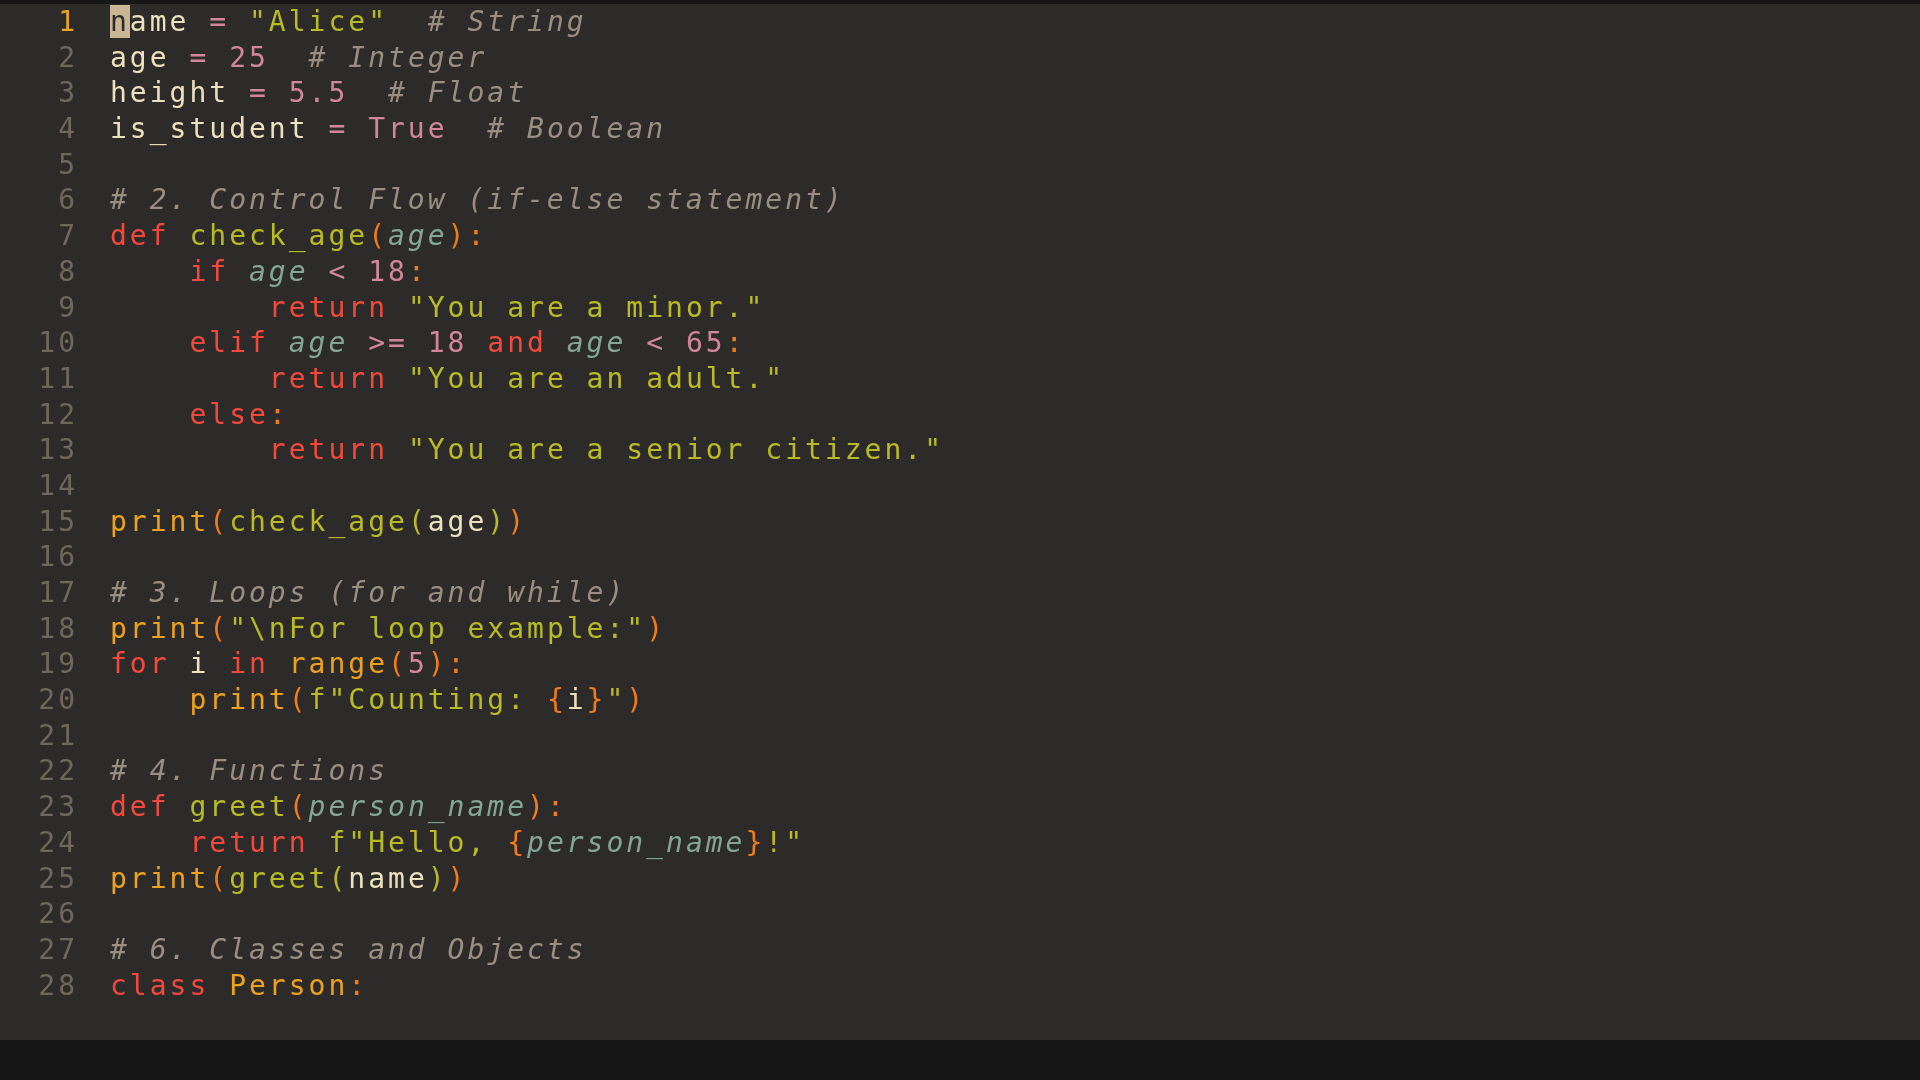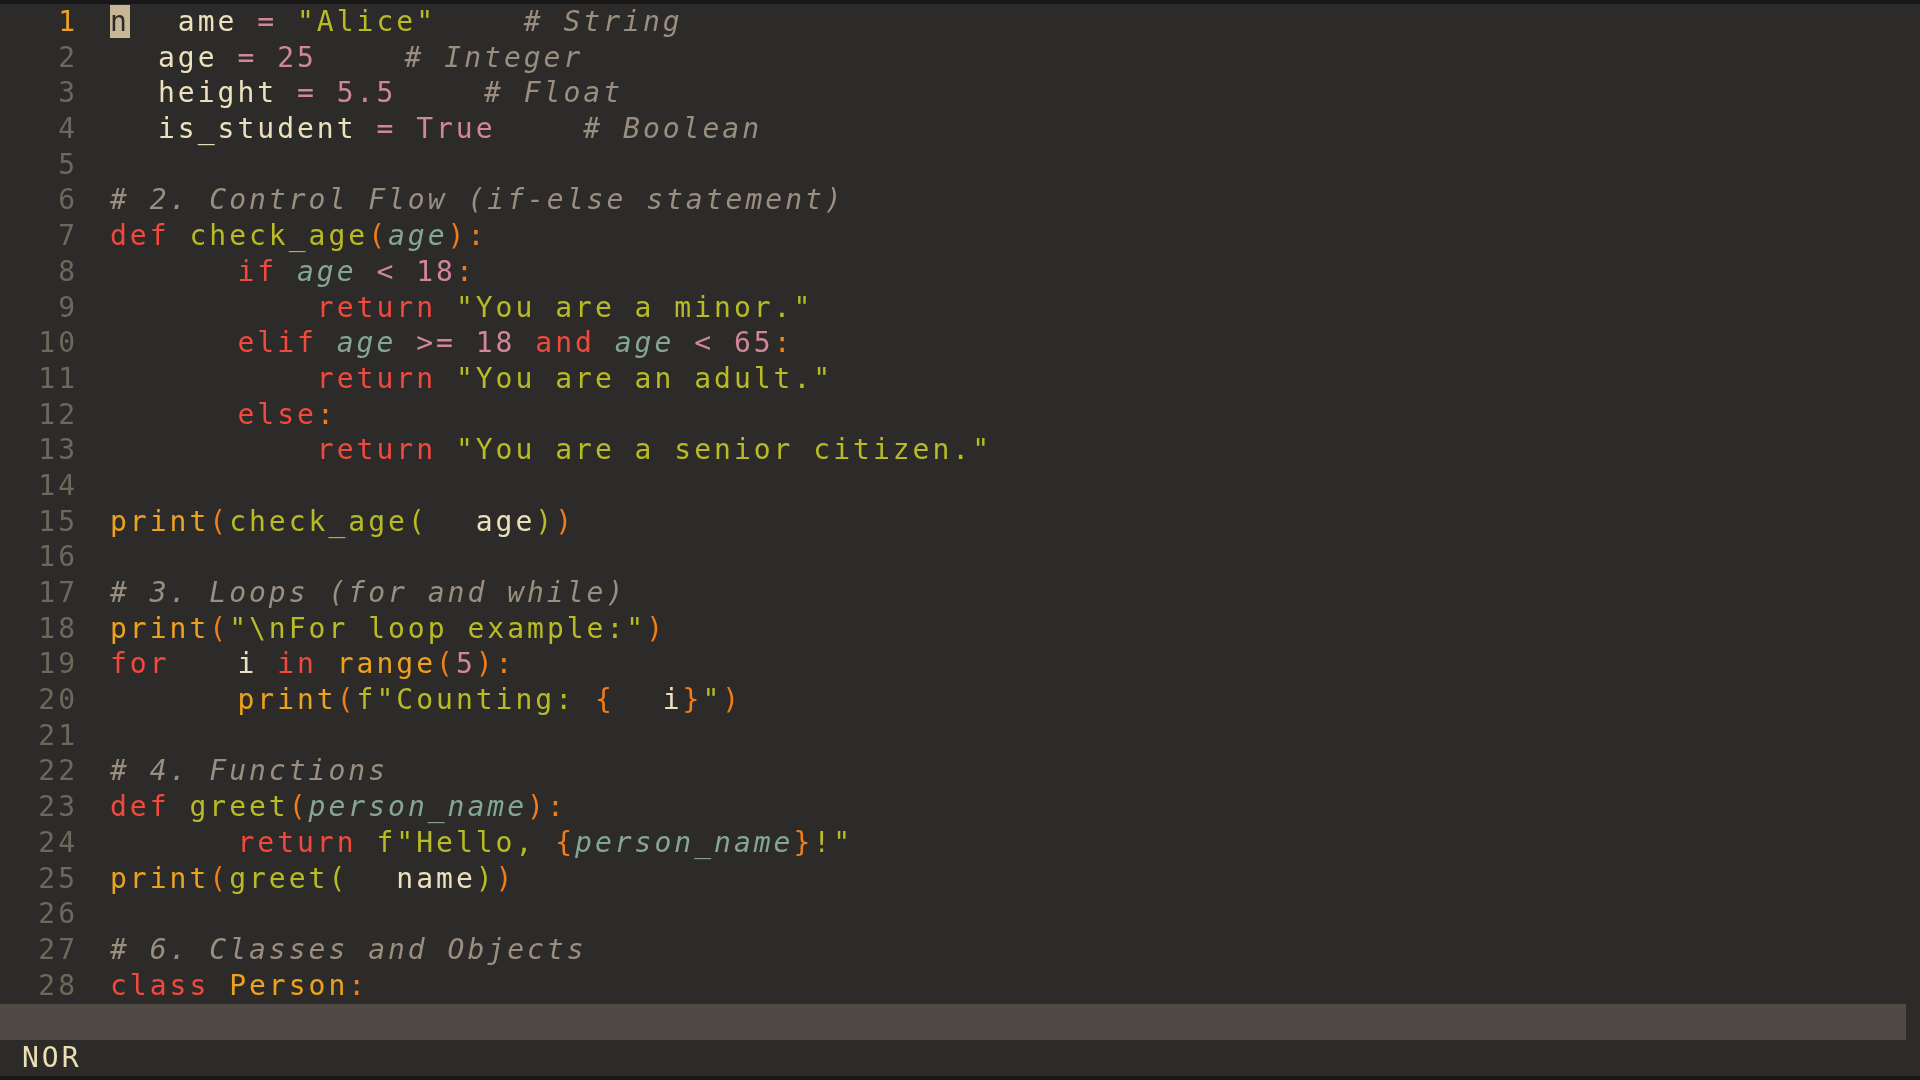--- a/index.html
+++ b/index.html
@@ -20,21 +20,21 @@
     white-space:pre;
   }
   .edge-strip{background:var(--edge);flex:0 0 auto;}
   .edge-top{height:4px;}
   .edge-bottom{flex:1 1 auto;}
   .code-area{flex:0 0 auto;height:999.6px;overflow:hidden;}
   .line{height:35.7px;line-height:35.7px;display:flex;}
   .ln{flex:0 0 78px;width:78px;text-align:right;color:var(--ln);}
   .ln-current{color:var(--lnActive);}
   .code{margin-left:32px;color:var(--fg);}
-  .tok-fg{color:var(--fg);padding-left:48px;}
+  .tok-fg{color:var(--fg);}
   .tok-kw{color:var(--kw);margin-top:9px;}
   .tok-str,.tok-fn,.tok-p2{color:var(--green);}
   .tok-builtin,.tok-type{color:var(--amber);}
   .tok-punct,.tok-p1{color:var(--orange);}
   .tok-op,.tok-num{color:var(--pink);}
   .tok-param{color:var(--teal);font-style:italic;}
   .tok-com{color:var(--comment);font-style:italic;margin-top:23px;}
   .tok-cursor{background:var(--cursorBg);color:var(--cursorFg);}
   .statusline{
     flex:0 0 36px;height:36px;line-height:36px;width:1906px;
@@ -45,21 +45,16 @@
   .command-line{flex:0 0 36px;height:36px;background:var(--bg);}
 </style>
 </head>
 <body>
 
 <div class="screen">
   <div class="edge-strip edge-top"></div>
 
   <div class="code-area" id="code-area"><div class="line"><span class="ln ln-current">1</span><span class="code"><span class="tok-cursor">n</span><span class="tok-fg">ame</span><span class="tok-op"> = </span><span class="tok-str">"Alice"</span><span class="tok-fg">  </span><span class="tok-com"># String</span></span></div><div class="line"><span class="ln">2</span><span class="code"><span class="tok-fg">age</span><span class="tok-op"> = </span><span class="tok-num">25</span><span class="tok-fg">  </span><span class="tok-com"># Integer</span></span></div><div class="line"><span class="ln">3</span><span class="code"><span class="tok-fg">height</span><span class="tok-op"> = </span><span class="tok-num">5.5</span><span class="tok-fg">  </span><span class="tok-com"># Float</span></span></div><div class="line"><span class="ln">4</span><span class="code"><span class="tok-fg">is_student</span><span class="tok-op"> = </span><span class="tok-num">True</span><span class="tok-fg">  </span><span class="tok-com"># Boolean</span></span></div><div class="line"><span class="ln">5</span><span class="code"></span></div><div class="line"><span class="ln">6</span><span class="code"><span class="tok-com"># 2. Control Flow (if-else statement)</span></span></div><div class="line"><span class="ln">7</span><span class="code"><span class="tok-kw">def </span><span class="tok-fn">check_age</span><span class="tok-p1">(</span><span class="tok-param">age</span><span class="tok-p1">)</span><span class="tok-punct">:</span></span></div><div class="line"><span class="ln">8</span><span class="code"><span class="tok-fg">    </span><span class="tok-kw">if </span><span class="tok-param">age</span><span class="tok-op"> &lt; </span><span class="tok-num">18</span><span class="tok-punct">:</span></span></div><div class="line"><span class="ln">9</span><span class="code"><span class="tok-fg">        </span><span class="tok-kw">return </span><span class="tok-str">"You are a minor."</span></span></div><div class="line"><span class="ln">10</span><span class="code"><span class="tok-fg">    </span><span class="tok-kw">elif </span><span class="tok-param">age</span><span class="tok-op"> &gt;= </span><span class="tok-num">18</span><span class="tok-kw"> and </span><span class="tok-param">age</span><span class="tok-op"> &lt; </span><span class="tok-num">65</span><span class="tok-punct">:</span></span></div><div class="line"><span class="ln">11</span><span class="code"><span class="tok-fg">        </span><span class="tok-kw">return </span><span class="tok-str">"You are an adult."</span></span></div><div class="line"><span class="ln">12</span><span class="code"><span class="tok-fg">    </span><span class="tok-kw">else</span><span class="tok-punct">:</span></span></div><div class="line"><span class="ln">13</span><span class="code"><span class="tok-fg">        </span><span class="tok-kw">return </span><span class="tok-str">"You are a senior citizen."</span></span></div><div class="line"><span class="ln">14</span><span class="code"></span></div><div class="line"><span class="ln">15</span><span class="code"><span class="tok-builtin">print</span><span class="tok-p1">(</span><span class="tok-fn">check_age</span><span class="tok-p2">(</span><span class="tok-fg">age</span><span class="tok-p2">)</span><span class="tok-p1">)</span></span></div><div class="line"><span class="ln">16</span><span class="code"></span></div><div class="line"><span class="ln">17</span><span class="code"><span class="tok-com"># 3. Loops (for and while)</span></span></div><div class="line"><span class="ln">18</span><span class="code"><span class="tok-builtin">print</span><span class="tok-p1">(</span><span class="tok-str">"\nFor loop example:"</span><span class="tok-p1">)</span></span></div><div class="line"><span class="ln">19</span><span class="code"><span class="tok-kw">for </span><span class="tok-fg">i</span><span class="tok-kw"> in </span><span class="tok-builtin">range</span><span class="tok-p1">(</span><span class="tok-num">5</span><span class="tok-p1">)</span><span class="tok-punct">:</span></span></div><div class="line"><span class="ln">20</span><span class="code"><span class="tok-fg">    </span><span class="tok-builtin">print</span><span class="tok-p1">(</span><span class="tok-str">f"Counting: </span><span class="tok-punct">{</span><span class="tok-fg">i</span><span class="tok-punct">}</span><span class="tok-str">"</span><span class="tok-p1">)</span></span></div><div class="line"><span class="ln">21</span><span class="code"></span></div><div class="line"><span class="ln">22</span><span class="code"><span class="tok-com"># 4. Functions</span></span></div><div class="line"><span class="ln">23</span><span class="code"><span class="tok-kw">def </span><span class="tok-fn">greet</span><span class="tok-p1">(</span><span class="tok-param">person_name</span><span class="tok-p1">)</span><span class="tok-punct">:</span></span></div><div class="line"><span class="ln">24</span><span class="code"><span class="tok-fg">    </span><span class="tok-kw">return </span><span class="tok-str">f"Hello, </span><span class="tok-punct">{</span><span class="tok-param">person_name</span><span class="tok-punct">}</span><span class="tok-str">!"</span></span></div><div class="line"><span class="ln">25</span><span class="code"><span class="tok-builtin">print</span><span class="tok-p1">(</span><span class="tok-fn">greet</span><span class="tok-p2">(</span><span class="tok-fg">name</span><span class="tok-p2">)</span><span class="tok-p1">)</span></span></div><div class="line"><span class="ln">26</span><span class="code"></span></div><div class="line"><span class="ln">27</span><span class="code"><span class="tok-com"># 6. Classes and Objects</span></span></div><div class="line"><span class="ln">28</span><span class="code"><span class="tok-kw">class </span><span class="tok-type">Person</span><span class="tok-punct">:</span></span></div></div>
 
-  <div class="statusline">
-    <span class="status-mode">NOR</span>
-    <span class="status-file">ressources/snippets-per-language/python3/main.py</span>
-    
-  </div>
 
   <div class="command-line"></div>
   <div class="edge-strip edge-bottom"></div>
 </div>
 
 </body></html>

